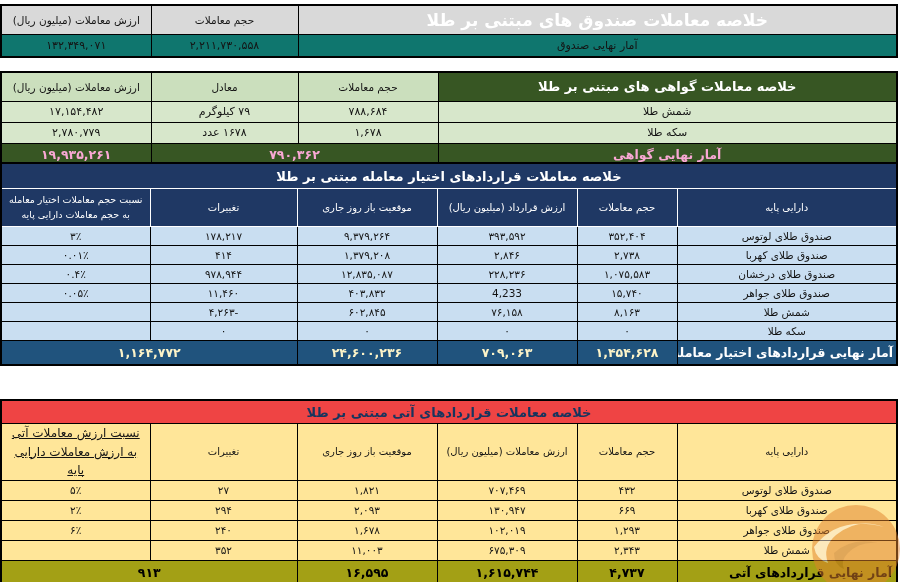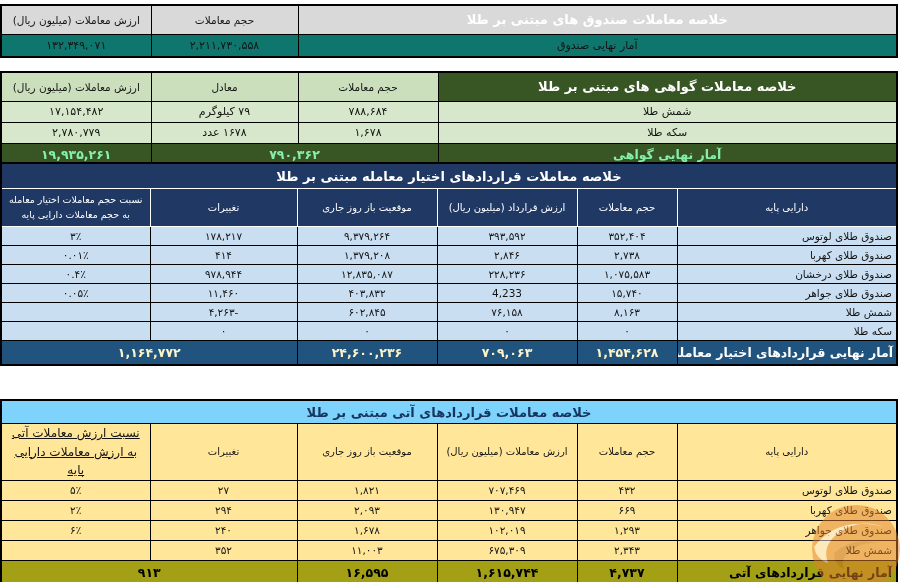--- a/index.html
+++ b/index.html
@@ -2,47 +2,47 @@
 <html lang="fa"><head>
 <meta charset="utf-8">
 <style>
   html,body{margin:0;padding:0;background:#fff;}
   body{width:900px;height:582px;position:relative;font-family:"DejaVu Sans",sans-serif;}
   .page{position:absolute;inset:0;direction:rtl;overflow:hidden;}
   table{border-collapse:collapse;table-layout:fixed;width:896px;position:absolute;right:2px;border:2px solid #000;}
   td{border:1px solid #000;text-align:center;font-size:10.5px;padding:0 4px;overflow:hidden;white-space:nowrap;color:#141414;vertical-align:middle;}
   
   .t1{top:4px;}
-  .t1 .title{background:#787878;color:#fff;font-weight:bold;font-size:13px;}
+  .t1 .title{background:#787878;color:#fff;font-weight:bold;font-size:17px;}
   .t1 .hd td{background:#d9d9d9;}
   .t1 .dr td{background:#0f766e;font-size:11px;}
   .t1 .hd{height:29px;} .t1 .dr{height:23px;}
   
   .t2{top:71px;}
   .t2 .title{background:#375623;color:#fff;font-weight:bold;font-size:13px;}
   .t2 .hd td.lt{background:#cbdfbd;}
   .t2 .dr td{background:#d7e7cb;font-size:11px;}
   .t2 .hd{height:29px;} .t2 .dr{height:21px;}
   .t2 .ft{height:23px;}
-  .t2 .ft td{background:#375623;color:#86efac;font-weight:bold;font-size:12.5px;}
+  .t2 .ft td{background:#375623;color:#f9a8d4;font-weight:bold;font-size:12.5px;}
   
   .t3{top:162px;}
   .t3 .title td{background:#1f3864;color:#fff;font-weight:bold;font-size:13px;border:1px solid #fff;height:24px;}
   .t3 .hd td{background:#1f3864;color:#fff;border:1px solid #fff;font-size:10px;}
   .t3 .hd{height:38px;}
   .t3 .hd td.wrap{white-space:normal;line-height:1.55;font-size:9.5px;}
   .t3 .dr td{background:#c9def1;}
   .t3 .dr{height:19px;}
-  .t3 .dr td.name, .t4 .dr td.name{text-align:right;}
+  .t3 .dr td.name, .t4 .dr td.name{}
   .t3 .ft{height:24px;}
   .t3 .ft td{background:#20537d;color:#fcf3c8;font-weight:bold;font-size:12.5px;}
   .t3 .ft td.name{color:#fff;text-align:right;}
   
   .t4{top:399px;}
-  .t4 .title td{background:#7dd3fc;color:#17355e;font-weight:bold;font-size:13px;height:22px;}
+  .t4 .title td{background:#ef4444;color:#17355e;font-weight:bold;font-size:13px;height:22px;}
   .t4 .hd td{background:#ffe699;font-size:10px;}
   .t4 .hd{height:45px;}
   .t4 .hd td.wrap{white-space:normal;line-height:1.55;font-size:12px;text-decoration:underline;}
   .t4 .dr td{background:#ffe699;}
   .t4 .dr{height:20px;}
   .t4 .ft{height:25px;}
   .t4 .ft td{background:#a3a015;color:#000000;font-weight:bold;font-size:12.5px;}
   .t4 .ft td.name{text-align:right;}
   
   .wm{position:absolute;top:497px;right:-6px;width:118px;height:86px;opacity:.5;pointer-events:none;}

